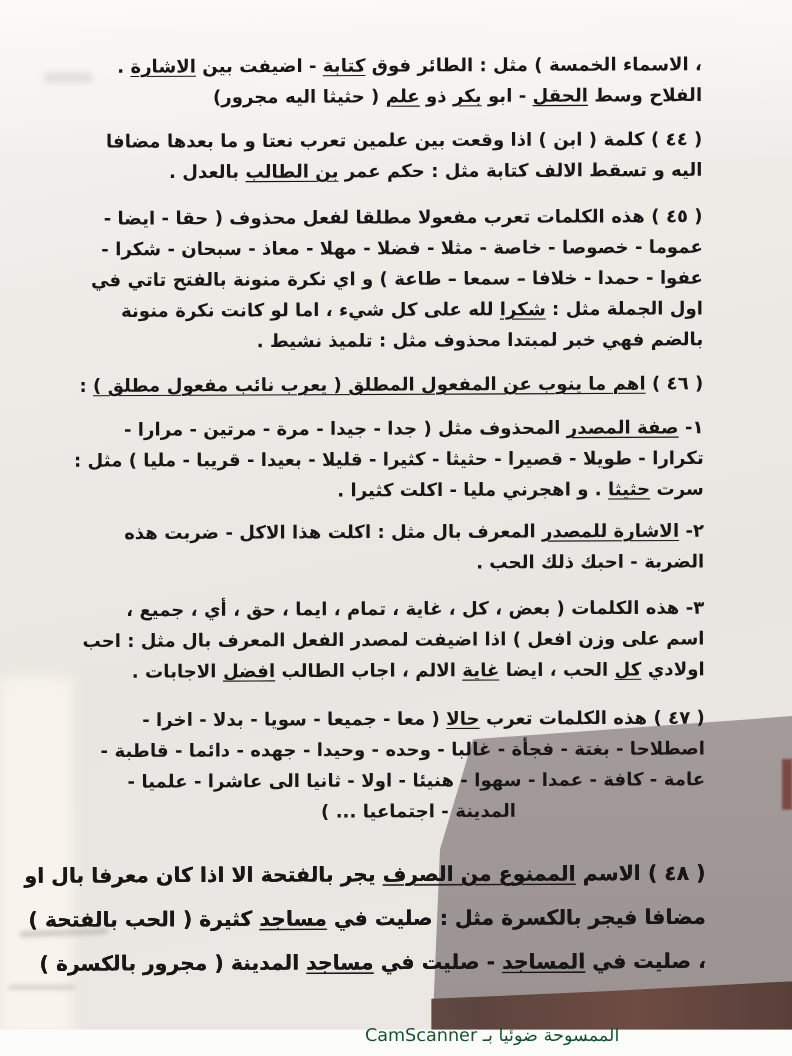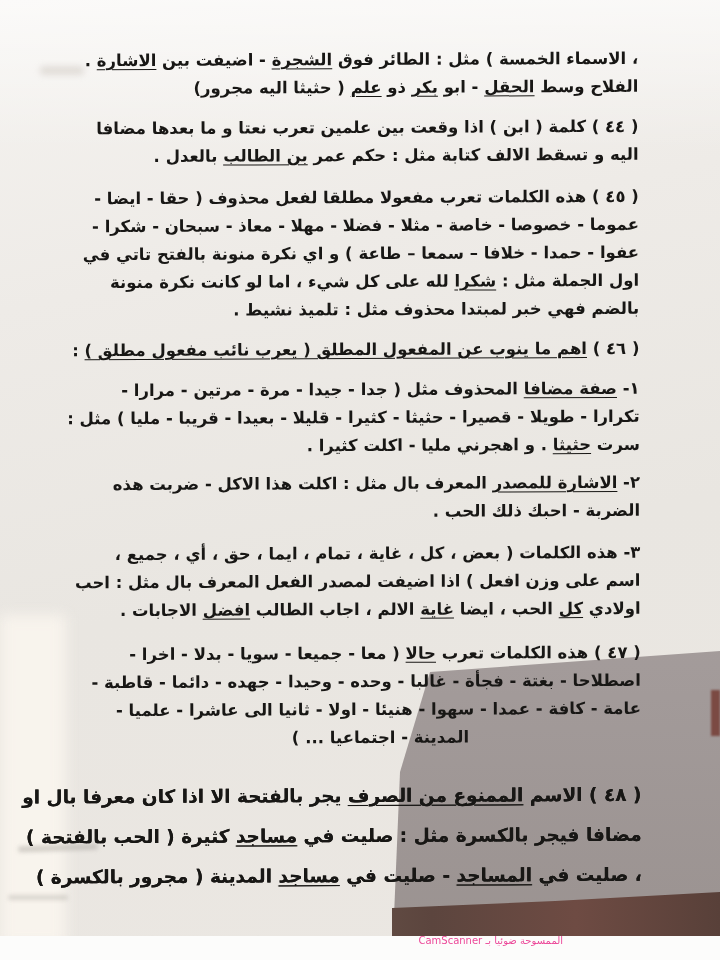--- a/index.html
+++ b/index.html
@@ -45,59 +45,59 @@
   [data-pid="p46-1"]{margin-bottom:10px;}
   [data-pid="p46-2"]{margin-bottom:14px;}
   [data-pid="p46-3"]{margin-bottom:16px;}
   [data-pid="p47"]{margin-bottom:24px;}
   [data-pid="p47"] .line:nth-child(4){padding-right:172px;}
   [data-pid="p48"]{font-size:18.5px;line-height:40px;text-shadow:0 0 .6px currentColor;}
 
   
   #footer{
     position:absolute;top:933px;right:157px;z-index:5;direction:rtl;
-    font-size:10px;line-height:16px;color:#ec4899;font-weight:400;white-space:nowrap;text-align:right;
+    font-size:16px;line-height:16px;color:#14532d;font-weight:400;white-space:nowrap;text-align:right;
   }
   #footer .brand{direction:ltr;unicode-bidi:embed;}
 </style>
 </head>
 <body>
 
 <div class="light-top"></div>
 <div class="light-left"></div>
 <div class="page-shadow"></div>
 <div class="red-sliver"></div>
 <div class="desk-edge"></div>
 <div class="white-strip"></div>
 <div class="smudge sm1"></div>
 <div class="smudge sm2"></div>
 <div class="smudge sm3"></div>
 <div class="smudge sm4"></div>
 
 <div id="doc">
     <div class="para" data-pid="intro">
-      <div class="line"><span>، الاسماء الخمسة ) مثل : الطائر فوق </span><span class="u">الشجرة</span><span> - اضيفت بين </span><span class="u">الاشارة</span><span> .</span></div>
+      <div class="line"><span>، الاسماء الخمسة ) مثل : الطائر فوق </span><span class="u">كتابة</span><span> - اضيفت بين </span><span class="u">الاشارة</span><span> .</span></div>
       <div class="line"><span>الفلاح وسط </span><span class="u">الحقل</span><span> - ابو </span><span class="u">بكر</span><span> ذو </span><span class="u">علم</span><span> ( حثيثا اليه مجرور)</span></div>
     </div>
     <div class="para" data-pid="p44">
       <div class="line"><span>( ٤٤ ) كلمة ( ابن ) اذا وقعت بين علمين تعرب نعتا و ما بعدها مضافا</span></div>
       <div class="line"><span>اليه و تسقط الالف كتابة مثل : حكم عمر </span><span class="u">بن الطالب</span><span> بالعدل .</span></div>
     </div>
     <div class="para" data-pid="p45">
       <div class="line"><span>( ٤٥ ) هذه الكلمات تعرب مفعولا مطلقا لفعل محذوف ( حقا - ايضا -</span></div>
       <div class="line"><span>عموما - خصوصا - خاصة - مثلا - فضلا - مهلا - معاذ - سبحان - شكرا -</span></div>
       <div class="line"><span>عفوا - حمدا - خلافا – سمعا – طاعة ) و اي نكرة منونة بالفتح تاتي في</span></div>
       <div class="line"><span>اول الجملة مثل : </span><span class="u">شكرا</span><span> لله على كل شيء ، اما لو كانت نكرة منونة</span></div>
       <div class="line"><span>بالضم فهي خبر لمبتدا محذوف مثل : تلميذ نشيط .</span></div>
     </div>
     <div class="para" data-pid="p46h">
       <div class="line"><span>( ٤٦ ) </span><span class="u">اهم ما ينوب عن المفعول المطلق ( يعرب نائب مفعول مطلق )</span><span> :</span></div>
     </div>
     <div class="para" data-pid="p46-1">
-      <div class="line"><span>١- </span><span class="u">صفة مضافا</span><span> المحذوف مثل ( جدا - جيدا - مرة - مرتين - مرارا -</span></div>
+      <div class="line"><span>١- </span><span class="u">صفة المصدر</span><span> المحذوف مثل ( جدا - جيدا - مرة - مرتين - مرارا -</span></div>
       <div class="line"><span>تكرارا - طويلا - قصيرا - حثيثا - كثيرا - قليلا - بعيدا - قريبا - مليا ) مثل :</span></div>
       <div class="line"><span>سرت </span><span class="u">حثيثا</span><span> . و اهجرني مليا - اكلت كثيرا .</span></div>
     </div>
     <div class="para" data-pid="p46-2">
       <div class="line"><span>٢- </span><span class="u">الاشارة للمصدر</span><span> المعرف بال مثل : اكلت هذا الاكل - ضربت هذه</span></div>
       <div class="line"><span>الضربة - احبك ذلك الحب .</span></div>
     </div>
     <div class="para" data-pid="p46-3">
       <div class="line"><span>٣- هذه الكلمات ( بعض ، كل ، غاية ، تمام ، ايما ، حق ، أي ، جميع ،</span></div>
       <div class="line"><span>اسم على وزن افعل ) اذا اضيفت لمصدر الفعل المعرف بال مثل : احب</span></div>

